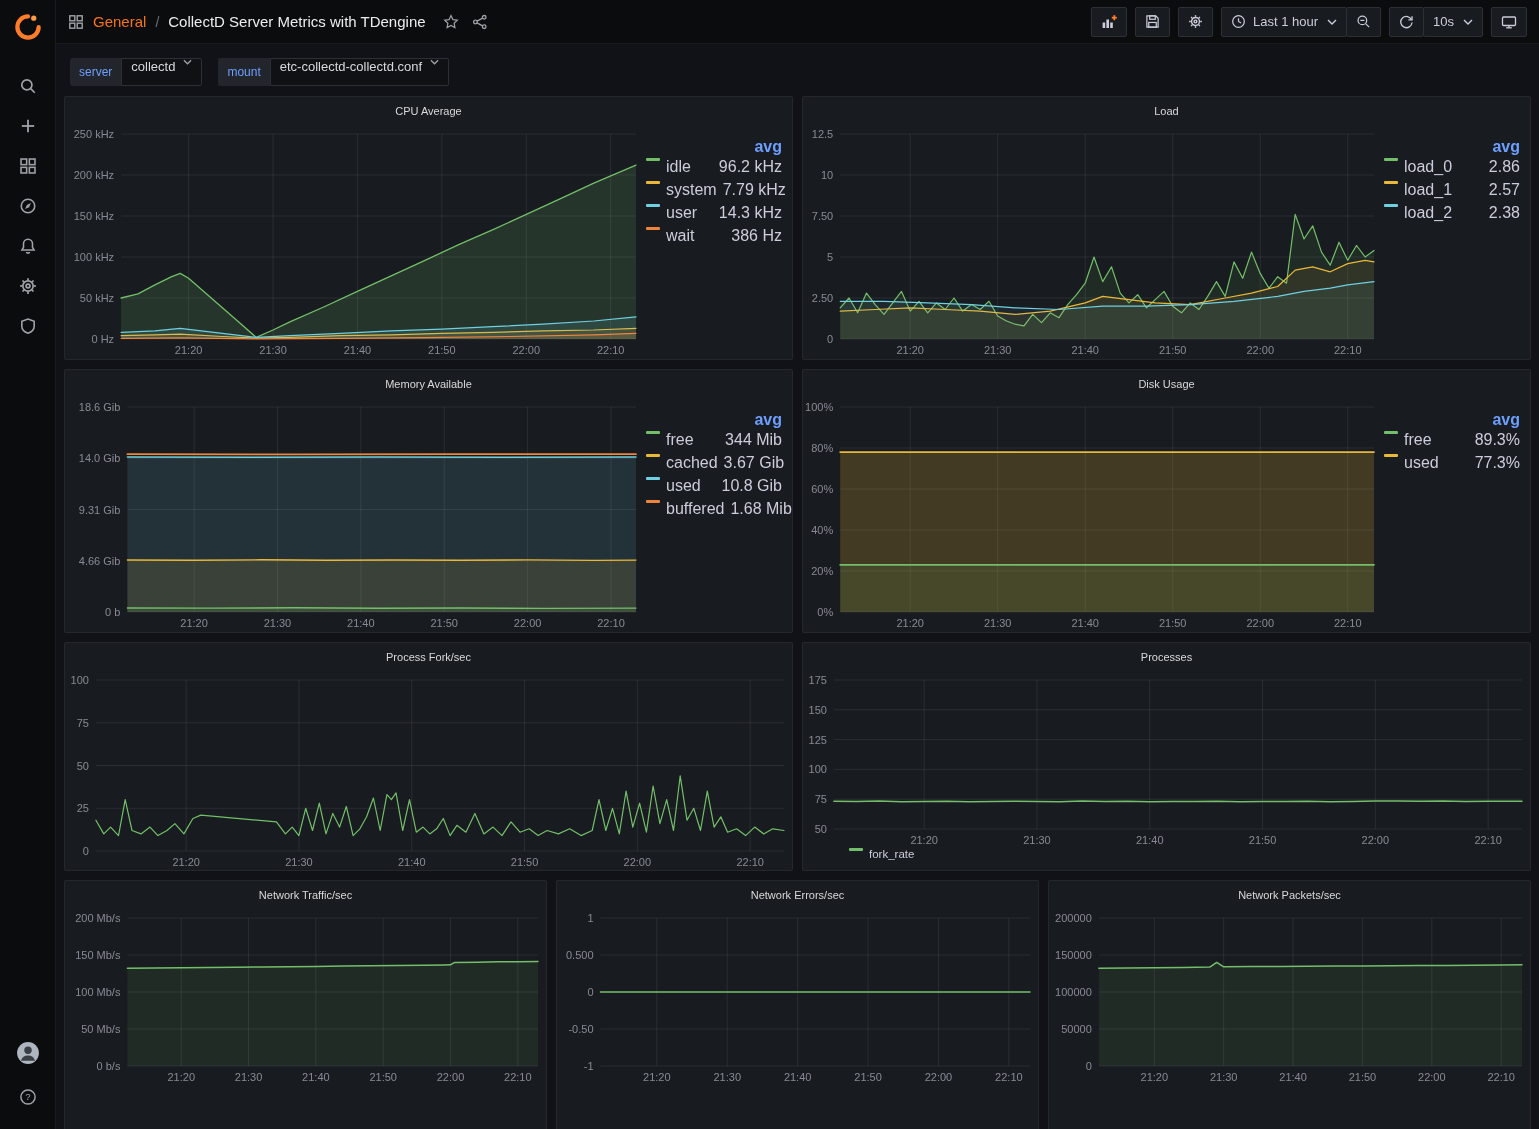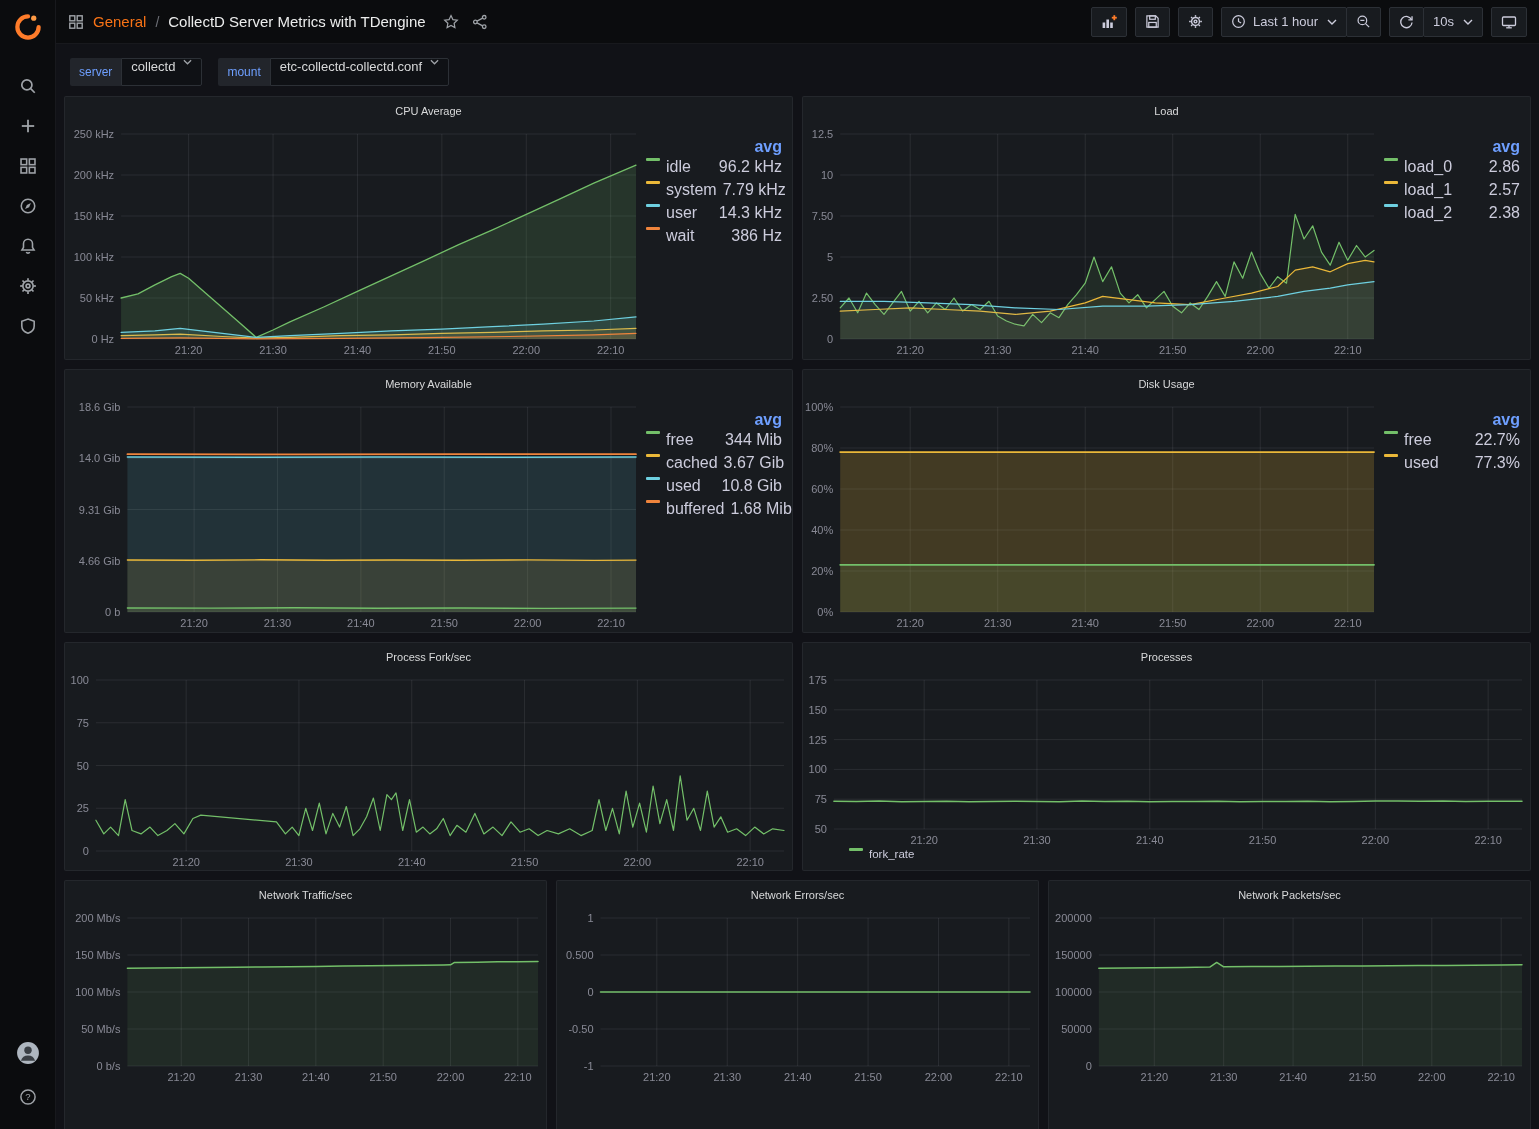--- a/index.html
+++ b/index.html
@@ -481,21 +481,21 @@
                 <path d="M37.2 55.1L571.0 55.1" fill="none" stroke="#eab839" stroke-width="1.8" stroke-linejoin="round" stroke-linecap="round"></path>
                 <path d="M37.2 167.8L571.0 167.8L571.0 215.0L37.2 215.0Z" fill="#73bf69" fill-opacity="0.1" stroke="none"></path>
                 <path d="M37.2 167.8L571.0 167.8" fill="none" stroke="#73bf69" stroke-width="1.8" stroke-linejoin="round" stroke-linecap="round"></path>
               </svg>
             </div>
             <aside class="legend-side">
               <div class="legend-head">avg</div>
               <div class="legend-row">
                 <span class="lswatch" style="background: rgb(115, 191, 105);"></span>
                 <span class="lname">free</span>
-                <span class="lval">22.7%</span>
+                <span class="lval">89.3%</span>
               </div>
               <div class="legend-row">
                 <span class="lswatch" style="background: rgb(234, 184, 57);"></span>
                 <span class="lname">used</span>
                 <span class="lval">77.3%</span>
               </div>
             </aside>
           </div>
         </section>
       </div>

